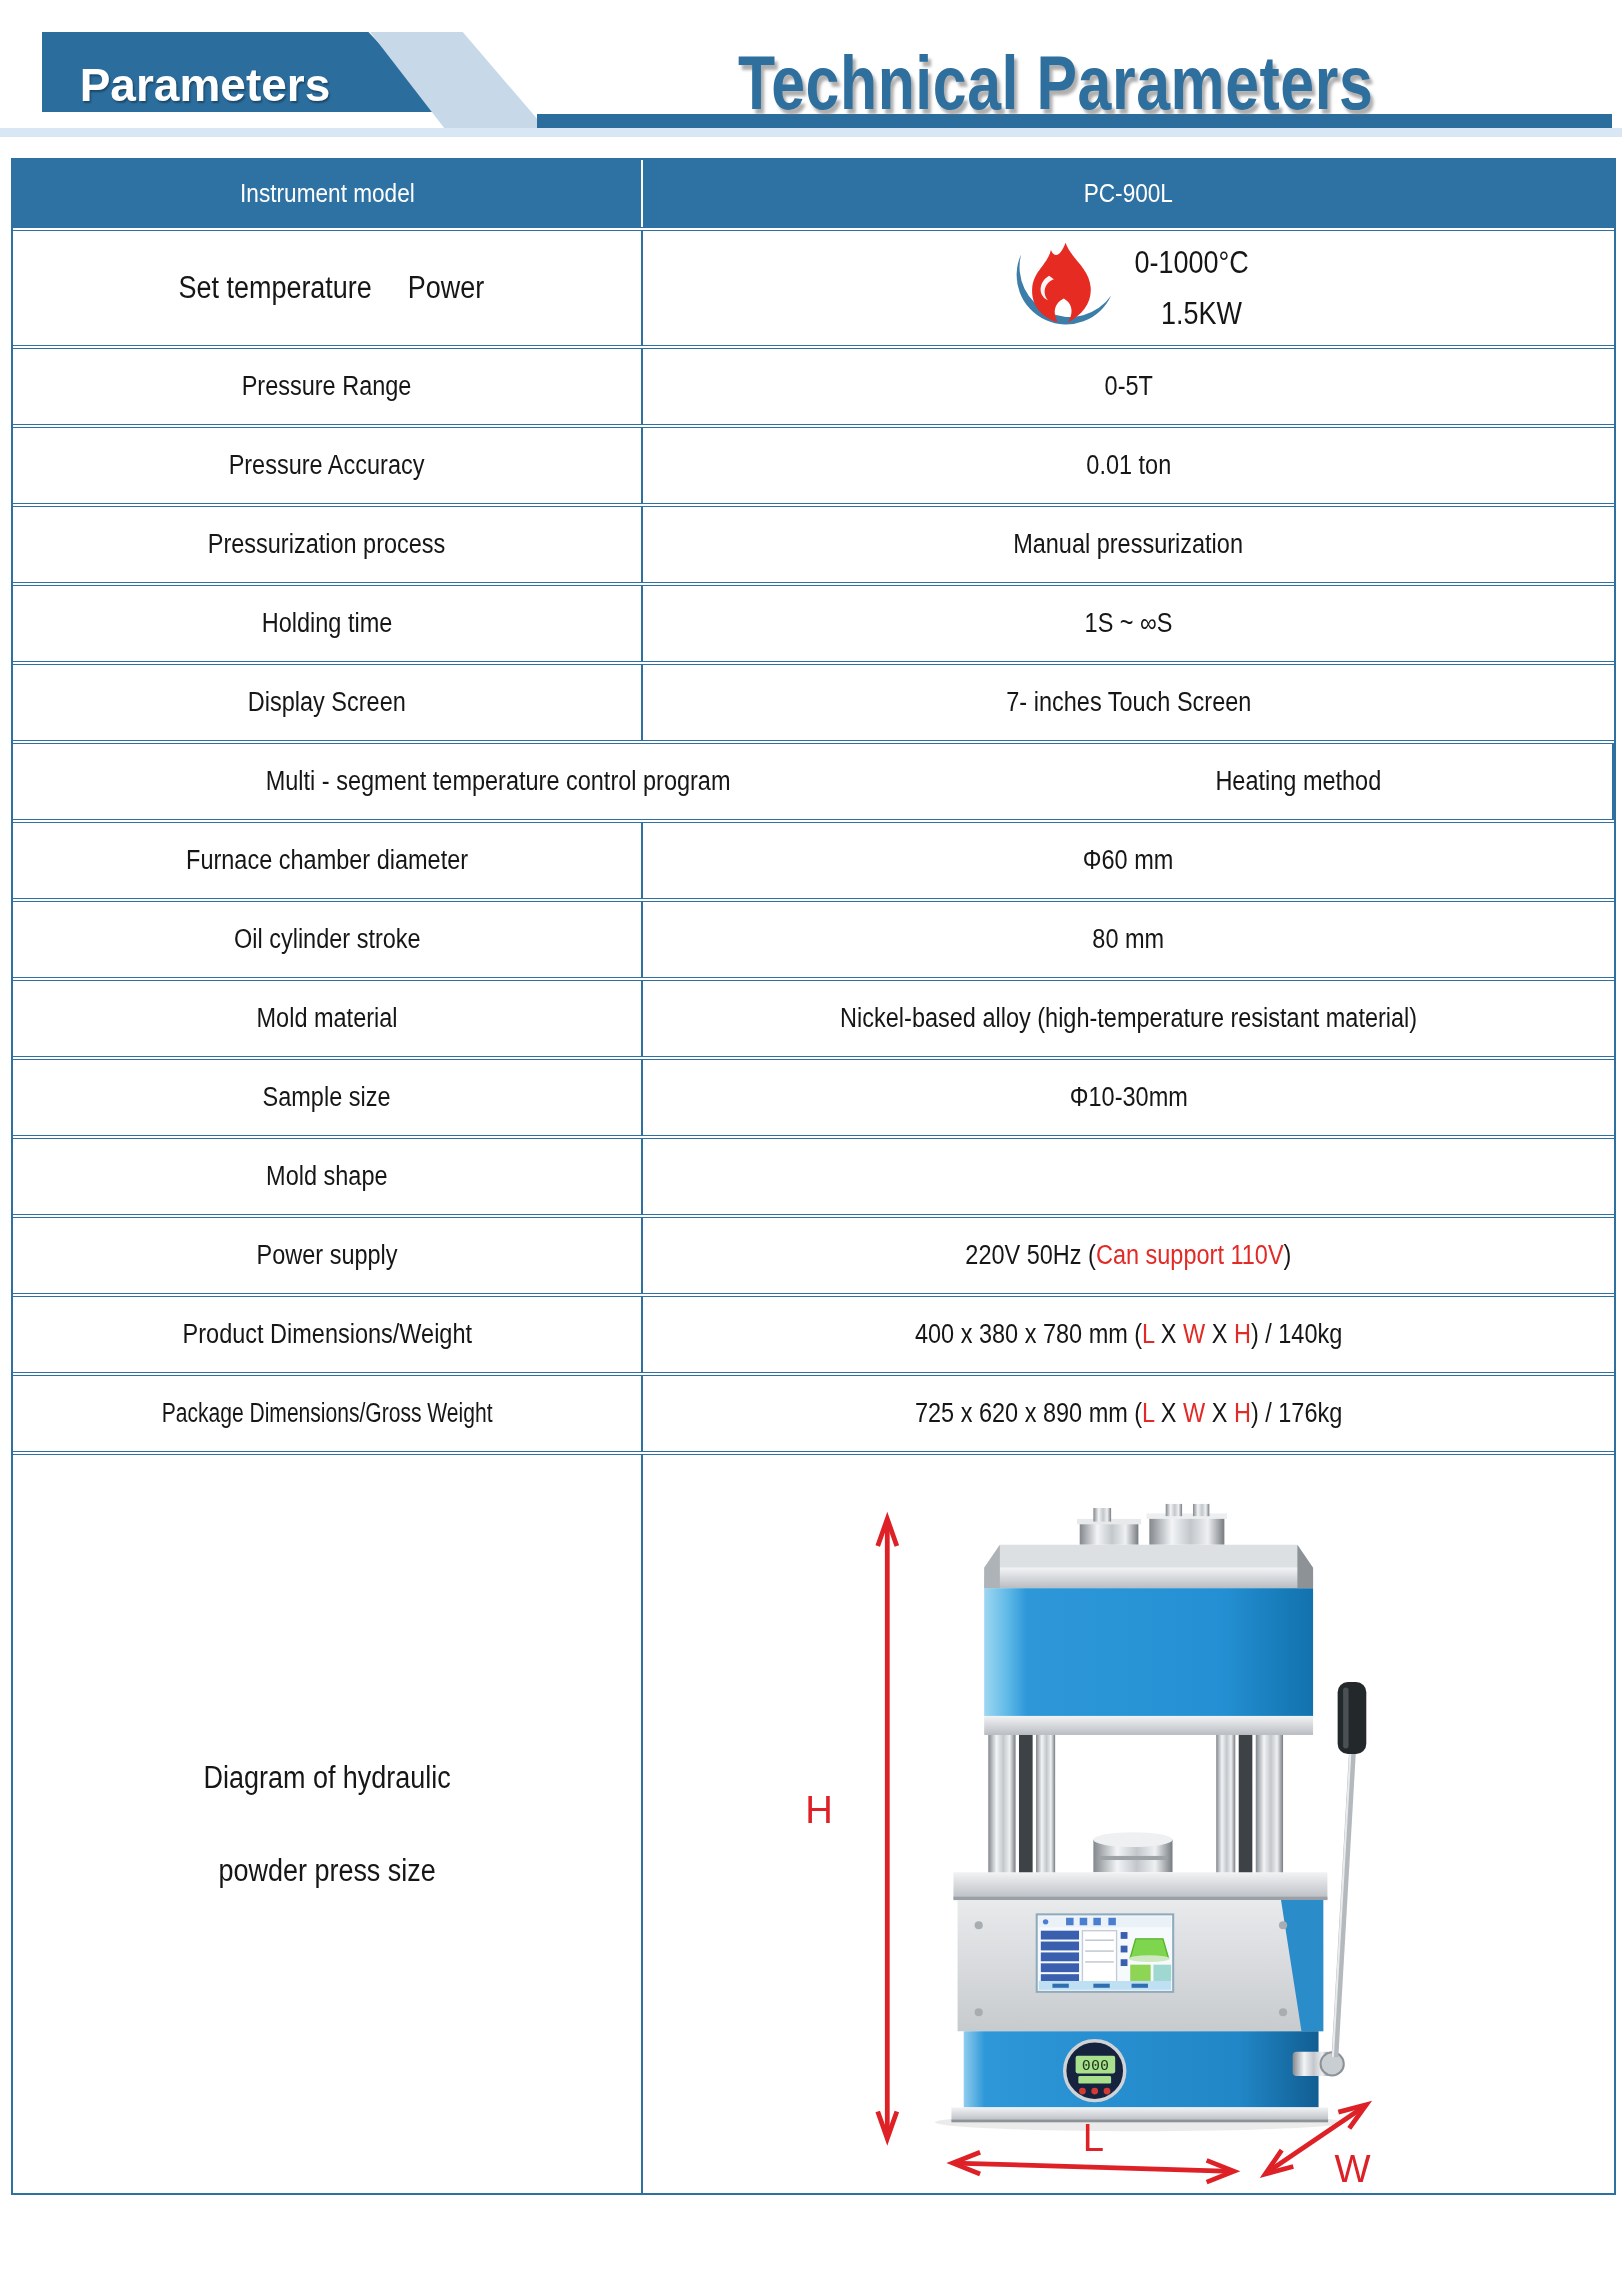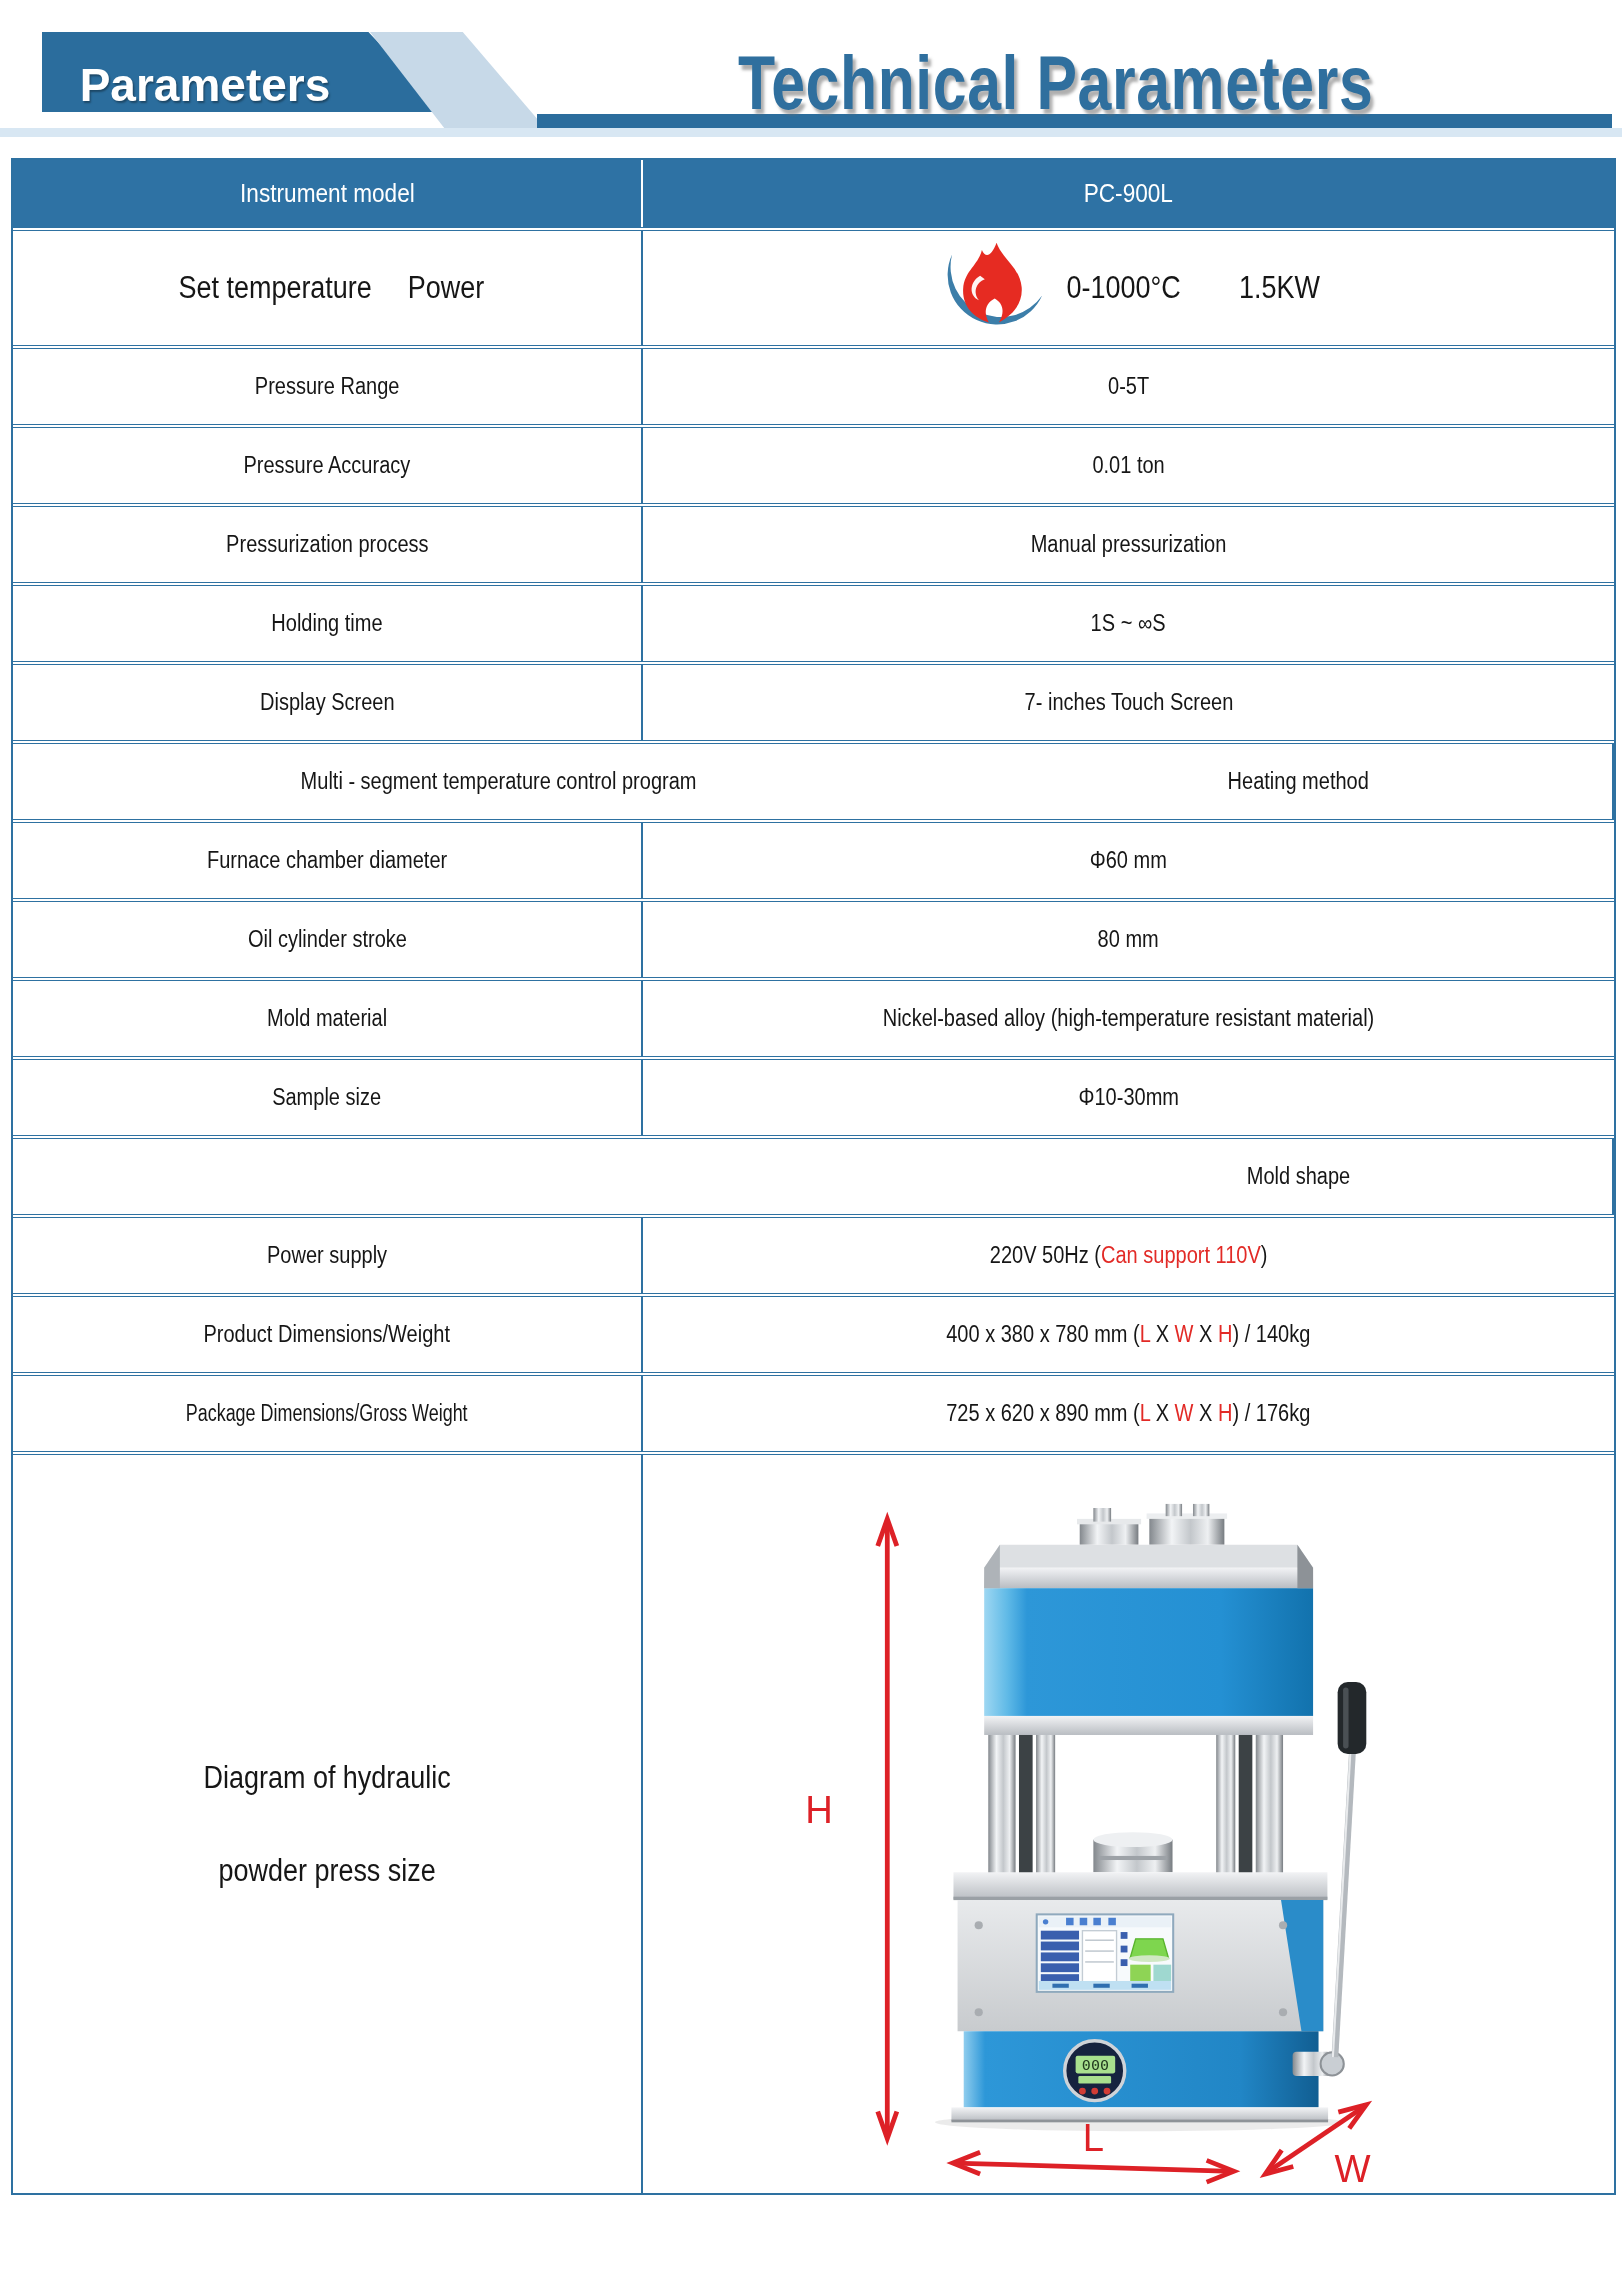--- a/index.html
+++ b/index.html
@@ -39,27 +39,27 @@
   }
   .t-row{display:flex;align-items:stretch;}
   .t-row + .t-row{border-top:4.1px double #2e71a1;}
   .cell{display:flex;align-items:center;justify-content:center;text-align:center;}
   .cell-l{width:628px;border-right:2px solid #2e71a1;flex:none;}
   .cell-r{flex:1;}
   .cond{display:inline-block;transform:scaleX(0.87);transform-origin:center;white-space:nowrap;}
   .row-head{height:67px;background:#2e72a4;color:#ffffff;font-size:26px;}
   .row-head .cell-l{border-right-color:#ffffff;}
   .row-temp{height:114px;font-size:31px;}
-  .row-std{height:75px;font-size:23px;justify-content:flex-end;}
+  .row-std{height:75px;font-size:27px;}
   .row-diagram{height:738px;font-size:31px;}
   .lbl-2line{display:flex;flex-direction:row;gap:15px;}
   .red{color:#e22a26;}
   
   .temp-val{display:flex;align-items:center;gap:9.5px;}
-  .temp-lines{display:flex;flex-direction:row;align-items:flex-start;gap:15px;}
+  .temp-lines{display:flex;flex-direction:column;align-items:flex-start;gap:15px;}
   .temp-lines .l2{margin-left:28.5px;}
   .flame-wrap{width:117px;height:95px;flex:none;}
   
   .tight{transform:scaleX(0.78);}
   
   .diag-label{display:flex;flex-direction:column;gap:57px;}
   .diag-cell{position:relative;padding:0;}
   .diag-cell svg{position:absolute;left:0;top:0;width:100%;height:100%;}
 </style>
 </head>

